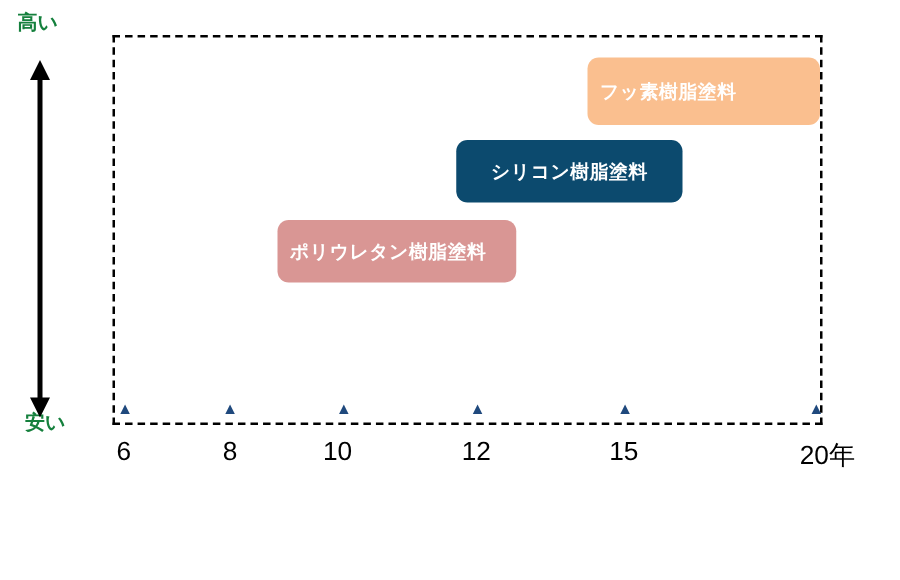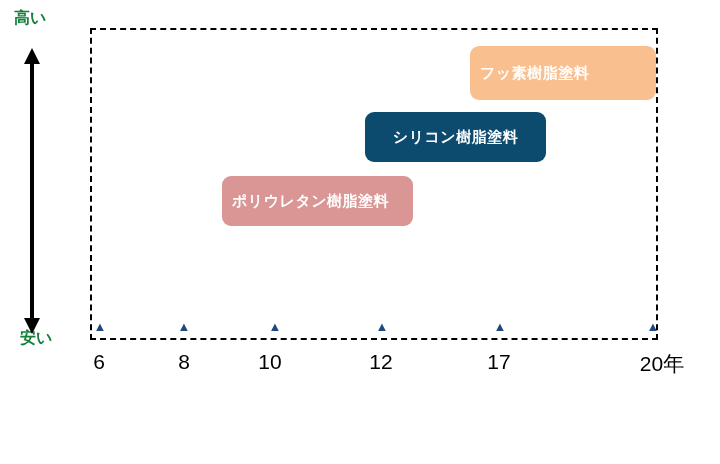--- a/index.html
+++ b/index.html
@@ -104,17 +104,17 @@
   <span class="x-marker m1" style="color: rgb(31, 73, 125);">▲</span>
   <span class="x-marker m2" style="color: rgb(31, 73, 125);">▲</span>
   <span class="x-marker m3" style="color: rgb(31, 73, 125);">▲</span>
   <span class="x-marker m4" style="color: rgb(31, 73, 125);">▲</span>
   <span class="x-marker m5" style="color: rgb(31, 73, 125);">▲</span>
 
   <span class="x-tick t0">6</span>
   <span class="x-tick t1">8</span>
   <span class="x-tick t2">10</span>
   <span class="x-tick t3">12</span>
-  <span class="x-tick t4">17</span>
+  <span class="x-tick t4">15</span>
   <span class="x-tick t5">20年</span>
 
 
 </div>
 
 </body></html>

